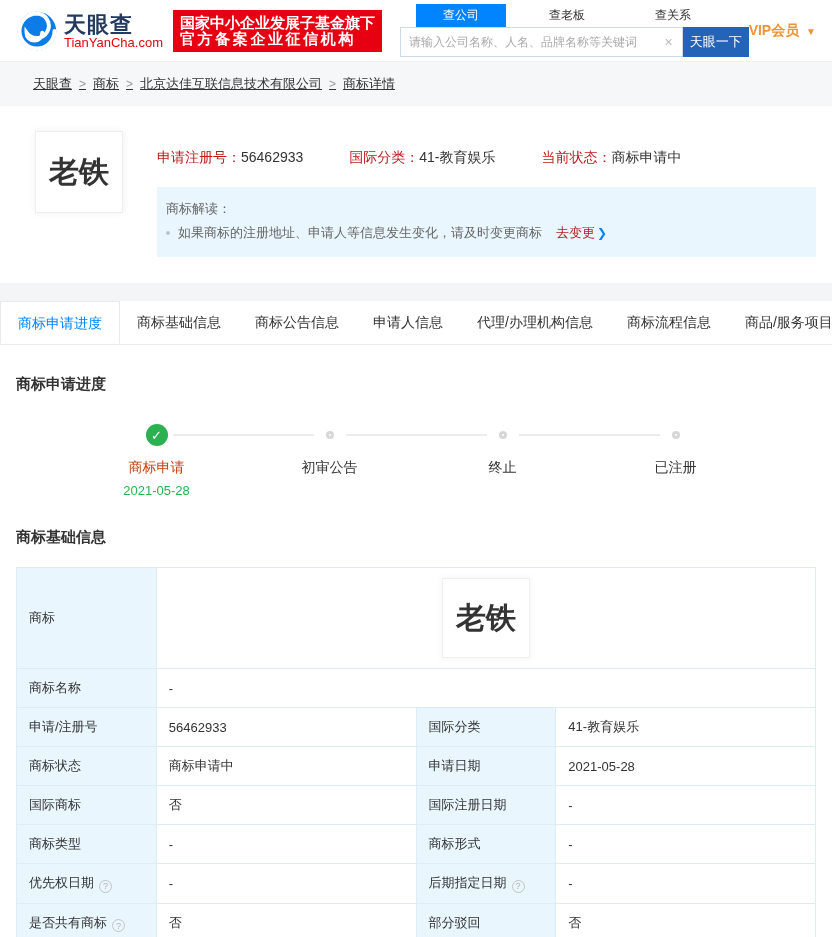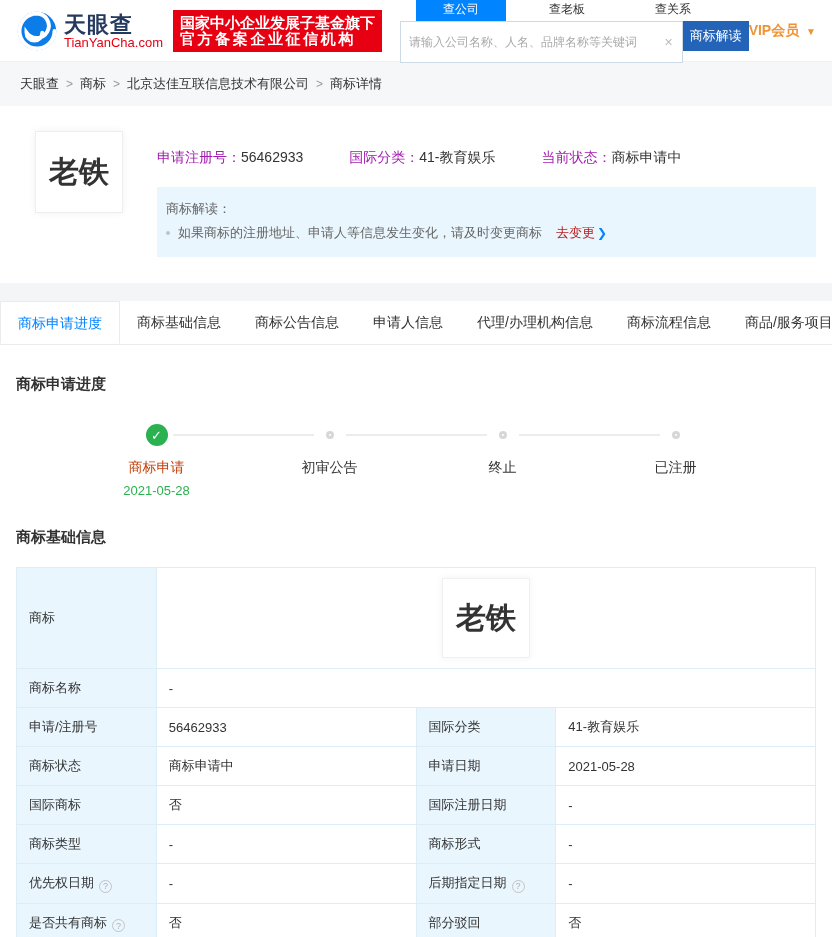--- a/index.html
+++ b/index.html
@@ -26,48 +26,48 @@
     background: #e60012; color: #fff; font-size: 15px; font-weight: bold;
     padding: 5px 7px; margin-left: 10px; line-height: 16px; white-space: nowrap;
   }
   .gov-badge .l2 { letter-spacing: 2.6px; }
   .search-area { margin-left: 18px; width: 396px; }
   .search-tabs { display: flex; font-size: 12px; }
   .stab { padding: 3px 27px; cursor: pointer; color: #333; margin-left: 16px; }
   .stab.active { background: #0084ff; color: #fff; }
   .search-row { display: flex; }
   .search-box {
-    flex: 1; height: 42px; border: 1px solid #cdd9e4; background: #fff;
+    flex: 1; height: 30px; border: 1px solid #cdd9e4; background: #fff;
     display: flex; align-items: center;
   }
   .search-box input { flex: 1; border: none; outline: none; font-size: 12px; padding: 0 8px; color: #333; }
   .search-box input::placeholder { color: #aaa; }
   .clear-x { color: #bbb; padding: 0 9px; font-size: 14px; cursor: pointer; }
   .search-btn {
     width: 66px; height: 30px; border: none; background: #2363b8; color: #fff;
     font-size: 13px; cursor: pointer; font-family: inherit;
   }
   .vip { margin-left: auto; color: #ef9436; font-weight: bold; font-size: 14px; cursor: pointer; white-space: nowrap; }
   .vip .caret { font-size: 10px; margin-left: 3px; }
   
-  .breadcrumb { background: #f6f7f8; padding: 13px 20px; font-size: 13px; color: #333; }
+  .breadcrumb { background: #f6f7f8; padding: 13px 33px; font-size: 13px; color: #333; text-decoration: underline; }
   .breadcrumb a { color: #333; text-decoration: none; cursor: pointer; }
   .bc-sep { color: #999; margin: 0 7px; font-size: 12px; }
   
   .summary { background: #fff; padding: 25px 16px 26px 35px; display: flex; gap: 34px; }
   .mark-box {
     width: 88px; height: 82px; flex: none;
     border: 1px solid #eee; box-shadow: 0 0 8px rgba(0,0,0,0.06);
     display: flex; align-items: center; justify-content: center;
     font-size: 30px; font-weight: bold; font-family: "Liberation Serif", "DejaVu Serif", serif;
     background: #fff;
   }
   .summary-right { flex: 1; min-width: 0; }
   .meta { display: flex; gap: 46px; margin-top: 18px; font-size: 14px; }
-  .meta .lab { color: #a21caf; }
+  .meta .lab { color: #b91c1c; }
   .meta .val { color: #333; }
   .note-box { margin-top: 20px; background: #eaf6fe; padding: 11px 9px 13px; font-size: 13px; color: #666; line-height: 22px; }
   .note-line { display: flex; align-items: center; margin-top: 2px; }
   .bullet { width: 4px; height: 4px; border-radius: 50%; background: #b9c3cc; margin-right: 8px; flex: none; }
   .note-link { color: #b91c1c; text-decoration: none; margin-left: 14px; cursor: pointer; }
   .note-arrow { color: #0084ff; margin-left: 2px; font-size: 12px; }
   .gap { height: 18px; }
   
   .content { background: #fff; padding-bottom: 14px; }
   .tabs { display: flex; height: 44px; line-height: 42px; border-bottom: 1px solid #ebebeb; overflow: hidden; font-size: 14px; }
@@ -130,21 +130,21 @@
     <div class="search-tabs">
       <span class="stab active">查公司</span>
       <span class="stab">查老板</span>
       <span class="stab">查关系</span>
     </div>
     <div class="search-row">
       <div class="search-box">
         <input type="text" placeholder="请输入公司名称、人名、品牌名称等关键词" style="">
         <span class="clear-x">×</span>
       </div>
-      <button class="search-btn">商标解读</button>
+      <button class="search-btn">天眼一下</button>
     </div>
   </div>
   <div class="vip">
     <span>VIP会员</span>
     <span class="caret">▼</span>
   </div>
 </header>
 
 <nav class="breadcrumb">
   <a>天眼查</a><span class="bc-sep">&gt;</span><a>商标</a><span class="bc-sep">&gt;</span><a>北京达佳互联信息技术有限公司</a><span class="bc-sep">&gt;</span><span>商标详情</span>

